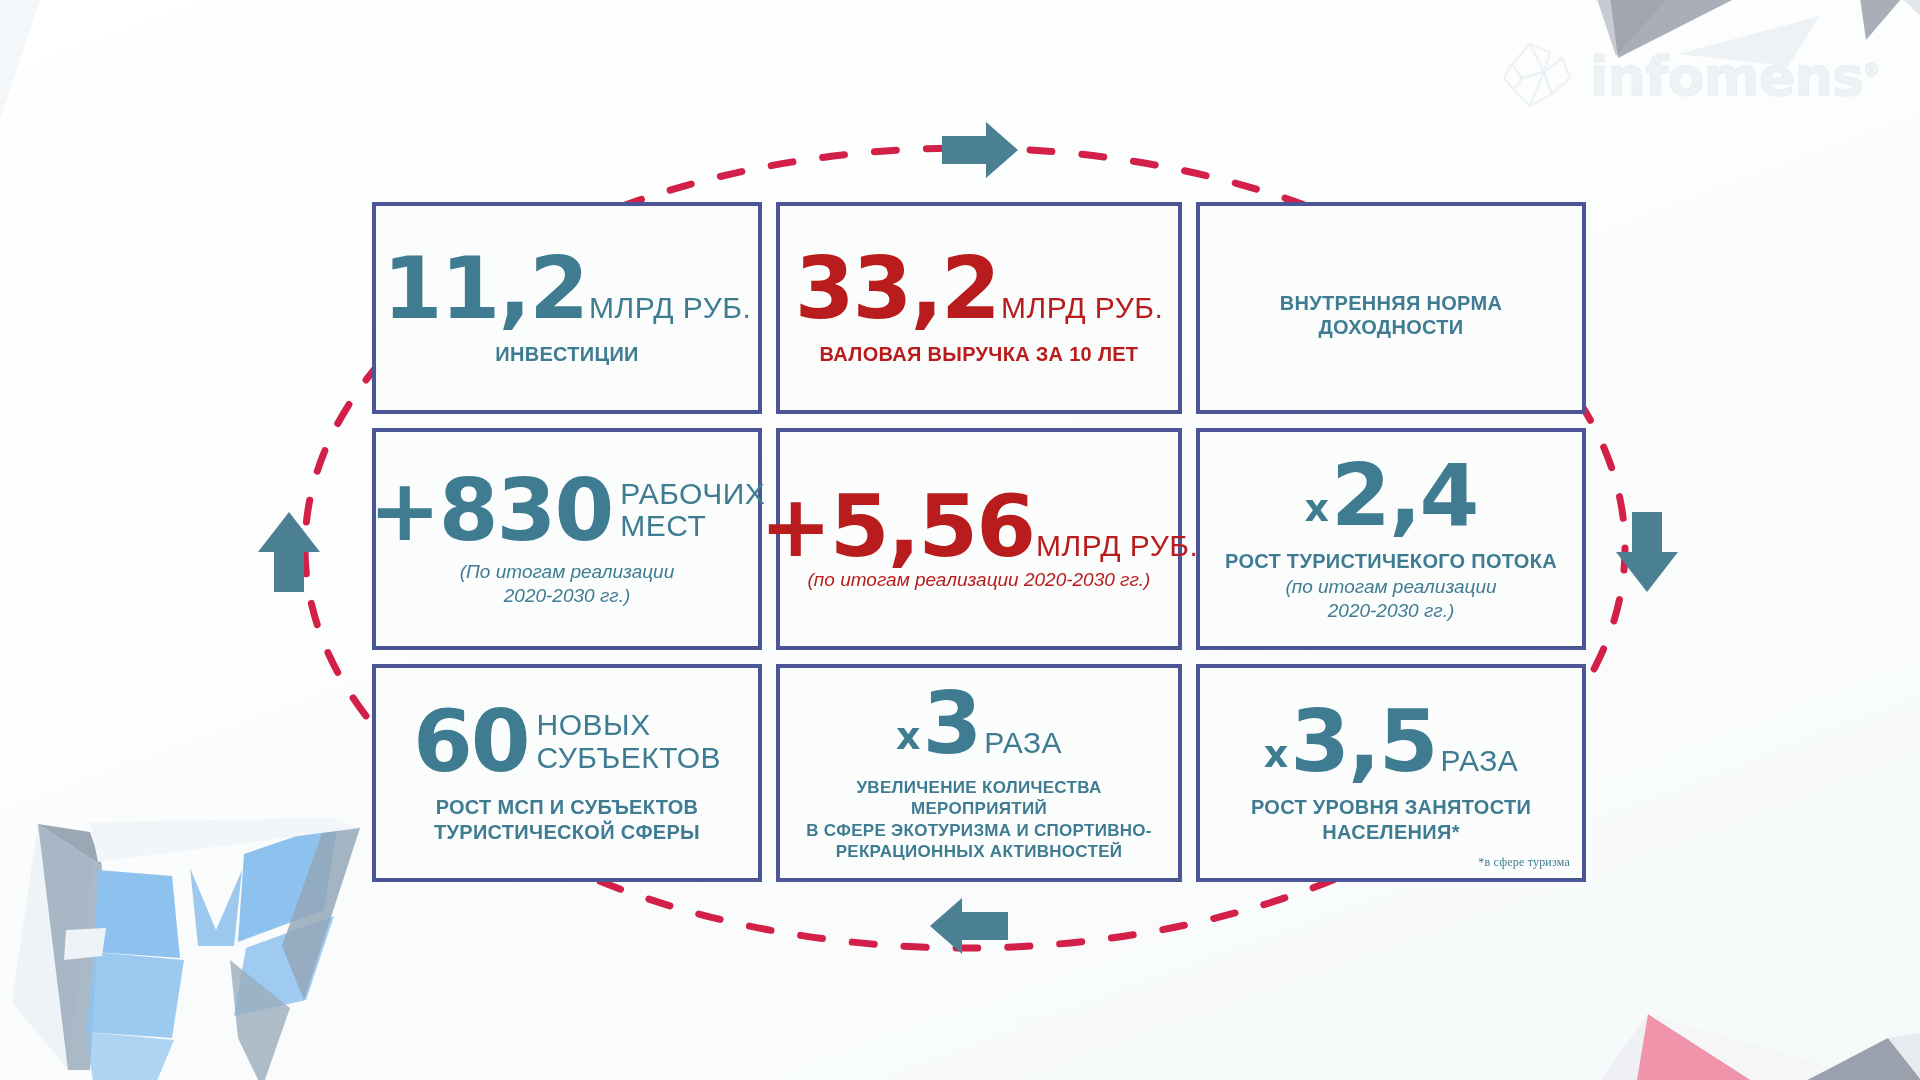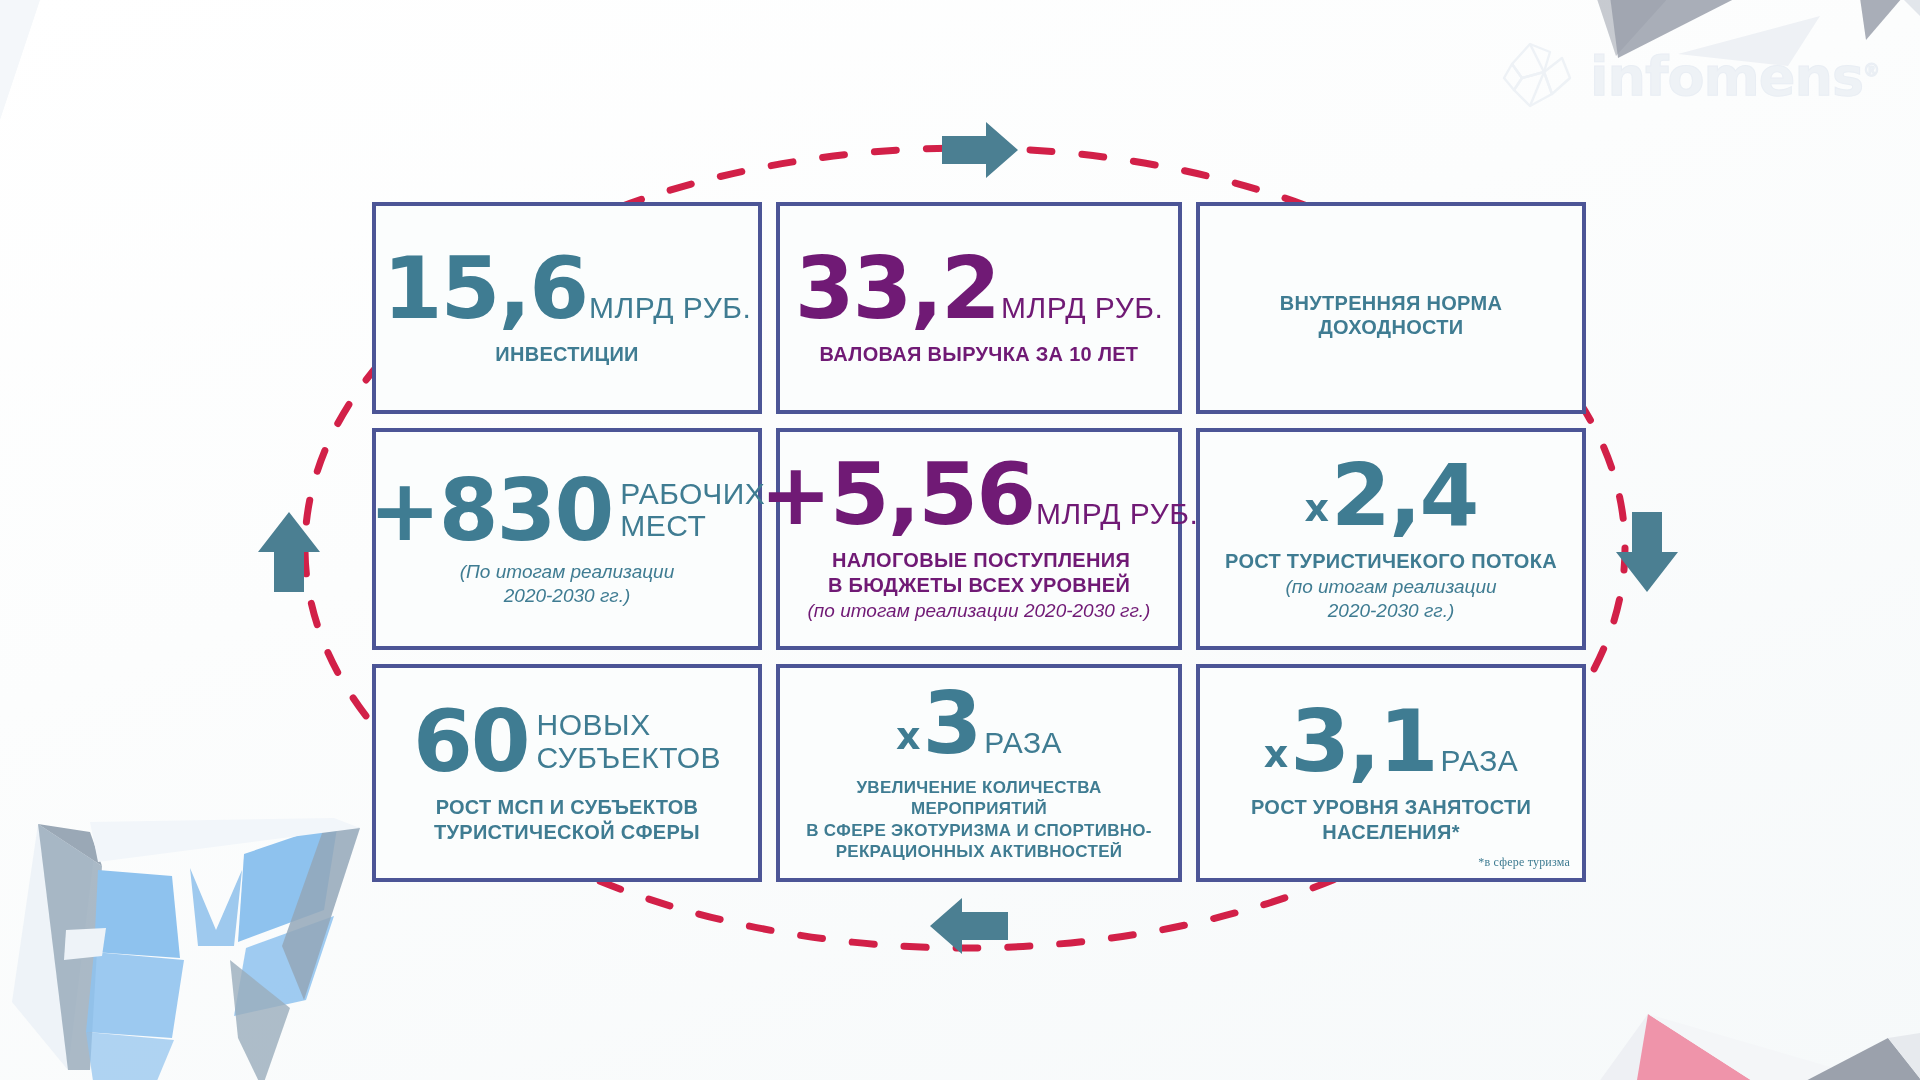--- a/index.html
+++ b/index.html
@@ -157,21 +157,21 @@
   .footnote {
     position: absolute;
     right: 12px;
     bottom: 8px;
     font-family: Liberation Serif, serif;
     font-size: 12px;
     letter-spacing: 0.2px;
   }
 
   .teal  { color: #3f7c92; }
-  .crim  { color: #701a75; text-align: right; }
+  .crim  { color: #b91c1c; }
 </style>
 </head>
 <body>
 
 <div id="stage">
 
   <div class="deco" style="left:1420px;top:-4px;">
     <svg width="500" height="70" viewBox="0 0 500 70">
       <polygon points="190,0 320,0 198,62" fill="#a9aeb8"></polygon>
       <polygon points="176,0 250,0 196,60" fill="#9ba1ac" opacity="0.55"></polygon>
@@ -252,21 +252,21 @@
 
     <g>
       <polygon points="274,592 304,592 304,552 320,552 289,512 258,552 274,552" fill="#4b7f92"></polygon>
     </g>
   </svg>
 
   <div id="grid">
 
     <div class="card">
       <div class="headline">
-        <span class="big teal">15,6</span>
+        <span class="big teal">11,2</span>
         <span class="unit teal">МЛРД РУБ.</span>
       </div>
       <div class="caption teal">ИНВЕСТИЦИИ</div>
     </div>
 
     <div class="card">
       <div class="headline">
         <span class="big crim">33,2</span>
         <span class="unit crim">МЛРД РУБ.</span>
       </div>
@@ -283,21 +283,20 @@
         <span class="unit stacked teal">РАБОЧИХ<br>МЕСТ</span>
       </div>
       <div class="note teal">(По итогам реализации<br>2020-2030 гг.)</div>
     </div>
 
     <div class="card mid-row">
       <div class="headline">
         <span class="big crim">+5,56</span>
         <span class="unit crim">МЛРД РУБ.</span>
       </div>
-      <div class="caption crim">НАЛОГОВЫЕ ПОСТУПЛЕНИЯ<br>В БЮДЖЕТЫ ВСЕХ УРОВНЕЙ</div>
       <div class="note crim tight">(по итогам реализации 2020-2030 гг.)</div>
     </div>
 
     <div class="card mid-row">
       <div class="headline">
         <span class="mult teal">x</span>
         <span class="big teal">2,4</span>
       </div>
       <div class="caption teal">РОСТ ТУРИСТИЧЕКОГО ПОТОКА</div>
       <div class="note teal tight">(по итогам реализации<br>2020-2030 гг.)</div>
@@ -316,21 +315,21 @@
         <span class="mult teal">x</span>
         <span class="big teal">3</span>
         <span class="unit tight teal">РАЗА</span>
       </div>
       <div class="caption sm teal">УВЕЛИЧЕНИЕ КОЛИЧЕСТВА МЕРОПРИЯТИЙ<br>В СФЕРЕ ЭКОТУРИЗМА И СПОРТИВНО-<br>РЕКРАЦИОННЫХ АКТИВНОСТЕЙ</div>
     </div>
 
     <div class="card">
       <div class="headline">
         <span class="mult teal">x</span>
-        <span class="big teal">3,1</span>
+        <span class="big teal">3,5</span>
         <span class="unit tight teal">РАЗА</span>
       </div>
       <div class="caption teal">РОСТ УРОВНЯ ЗАНЯТОСТИ<br>НАСЕЛЕНИЯ*</div>
       <div class="footnote teal">*в сфере туризма</div>
     </div>
 
   </div>
 </div>
 
 </body></html>

